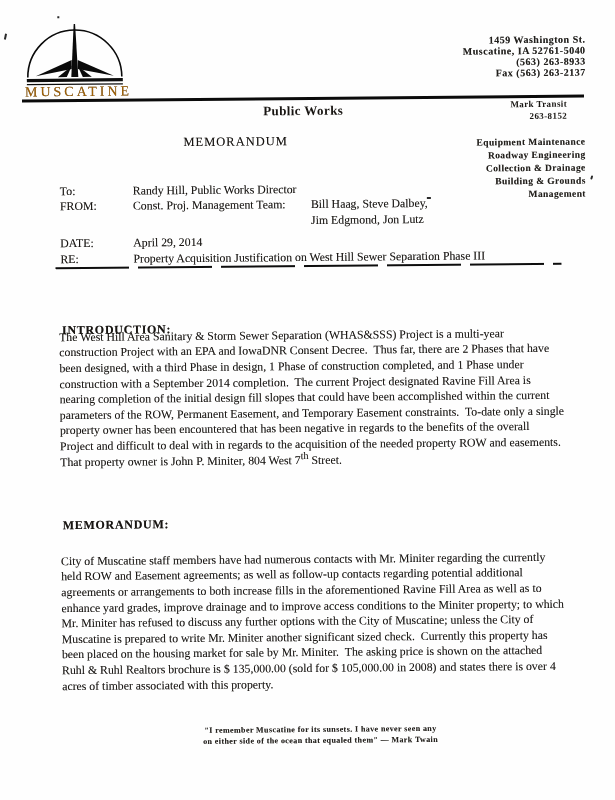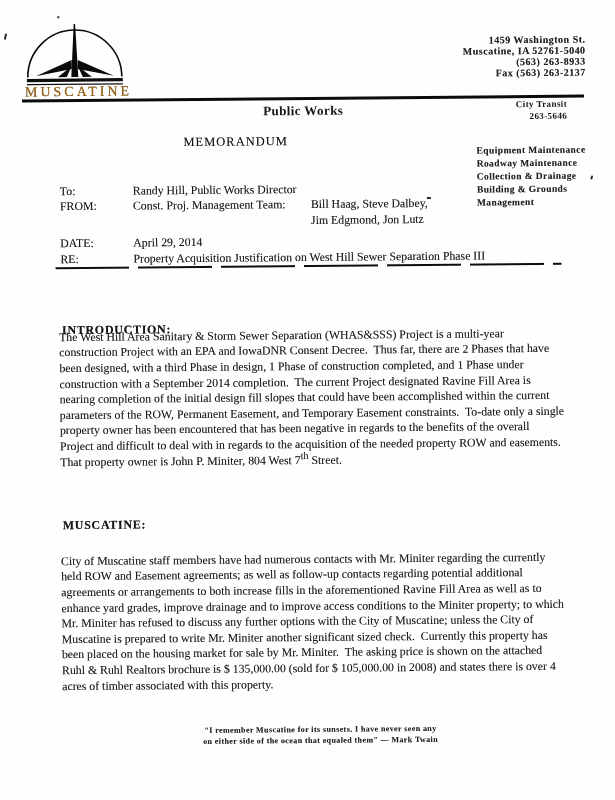--- a/index.html
+++ b/index.html
@@ -23,21 +23,21 @@
     color:#22201d; text-shadow:0 0 0.6px rgba(0,0,0,.4);
   }
   .page-rule { left:25px; top:97px; width:562px; height:3px; background:#0b0b0b; }
   .pw { left:266px; top:103px; font-weight:bold; font-size:13px; letter-spacing:0.4px; }
   .transit {
     right:45px; top:100px; text-align:right;
     font-weight:bold; font-size:9px; line-height:12px; letter-spacing:0.4px;
   }
   .memo-title { left:186px; top:134px; font-size:12.5px; letter-spacing:1px; text-shadow:0 0 0.5px rgba(0,0,0,.45); }
   .departments {
-    right:27px; top:146px; text-align:left;
+    right:27px; top:138px; text-align:right;
     font-weight:bold; font-size:9.5px; line-height:13px; letter-spacing:0.4px;
     color:#23201c; text-shadow:0 0 0.6px rgba(0,0,0,.35);
   }
 
   
   .meta {
     left:62px; top:182px; width:505px;
     display:grid; grid-template-columns:73px 178px 1fr;
     font-size:11.8px; line-height:15.4px;
     text-shadow:0 0 0.5px rgba(0,0,0,.35);
@@ -104,29 +104,29 @@
       <div>Muscatine, IA 52761-5040</div>
       <div>(563) 263-8933</div>
       <div>Fax (563) 263-2137</div>
     </div>
 
     <div class="abs page-rule"></div>
 
     <div class="abs pw">Public Works</div>
 
     <div class="abs transit">
-      <div>City Transit</div>
-      <div>263-5646</div>
+      <div>Mark Transit</div>
+      <div>263-8152</div>
     </div>
 
     <div class="abs memo-title">MEMORANDUM</div>
 
     <div class="abs departments">
       <div>Equipment Maintenance</div>
-      <div>Roadway Maintenance</div>
+      <div>Roadway Engineering</div>
       <div>Collection &amp; Drainage</div>
       <div>Building &amp; Grounds</div>
       <div>Management</div>
     </div>
 
     <div class="abs meta">
       <div>To:</div>
       <div class="span2">Randy Hill, Public Works Director</div>
 
       <div>FROM:</div>
@@ -144,21 +144,21 @@
 
       <div>RE:</div>
       <div class="span2">Property Acquisition Justification on West Hill Sewer Separation Phase III</div>
     </div>
 
     <div class="abs divider"></div>
 
     <div class="abs sec-heading intro-h">INTRODUCTION:</div>
     <p class="abs body-par intro-p"><span>The West Hill Area Sanitary &amp; Storm Sewer Separation (WHAS&amp;SSS) Project is a multi-year construction Project with an EPA and IowaDNR Consent Decree.  Thus far, there are 2 Phases that have been designed, with a third Phase in design, 1 Phase of construction completed, and 1 Phase under construction with a September 2014 completion.  The current Project designated Ravine Fill Area is nearing completion of the initial design fill slopes that could have been accomplished within the current parameters of the ROW, Permanent Easement, and Temporary Easement constraints.  To-date only a single property owner has been encountered that has been negative in regards to the benefits of the overall Project and difficult to deal with in regards to the acquisition of the needed property ROW and easements.  That property owner is John P. Miniter, 804 West 7</span><sup>th</sup><span> Street.</span></p>
 
-    <div class="abs sec-heading bg-h">MUSCATINE:</div>
+    <div class="abs sec-heading bg-h">MEMORANDUM:</div>
     <p class="abs body-par bg-p">City of Muscatine staff members have had numerous contacts with Mr. Miniter regarding the currently held ROW and Easement agreements; as well as follow-up contacts regarding potential additional agreements or arrangements to both increase fills in the aforementioned Ravine Fill Area as well as to enhance yard grades, improve drainage and to improve access conditions to the Miniter property; to which Mr. Miniter has refused to discuss any further options with the City of Muscatine; unless the City of Muscatine is prepared to write Mr. Miniter another significant sized check.  Currently this property has been placed on the housing market for sale by Mr. Miniter.  The asking price is shown on the attached Ruhl &amp; Ruhl Realtors brochure is $ 135,000.00 (sold for $ 105,000.00 in 2008) and states there is over 4 acres of timber associated with this property.</p>
 
     <div class="abs quote">
       <div>"I remember Muscatine for its sunsets. I have never seen any</div>
       <div>on either side of the ocean that equaled them" — Mark Twain</div>
     </div>
 
   </div>
 </div>
 

